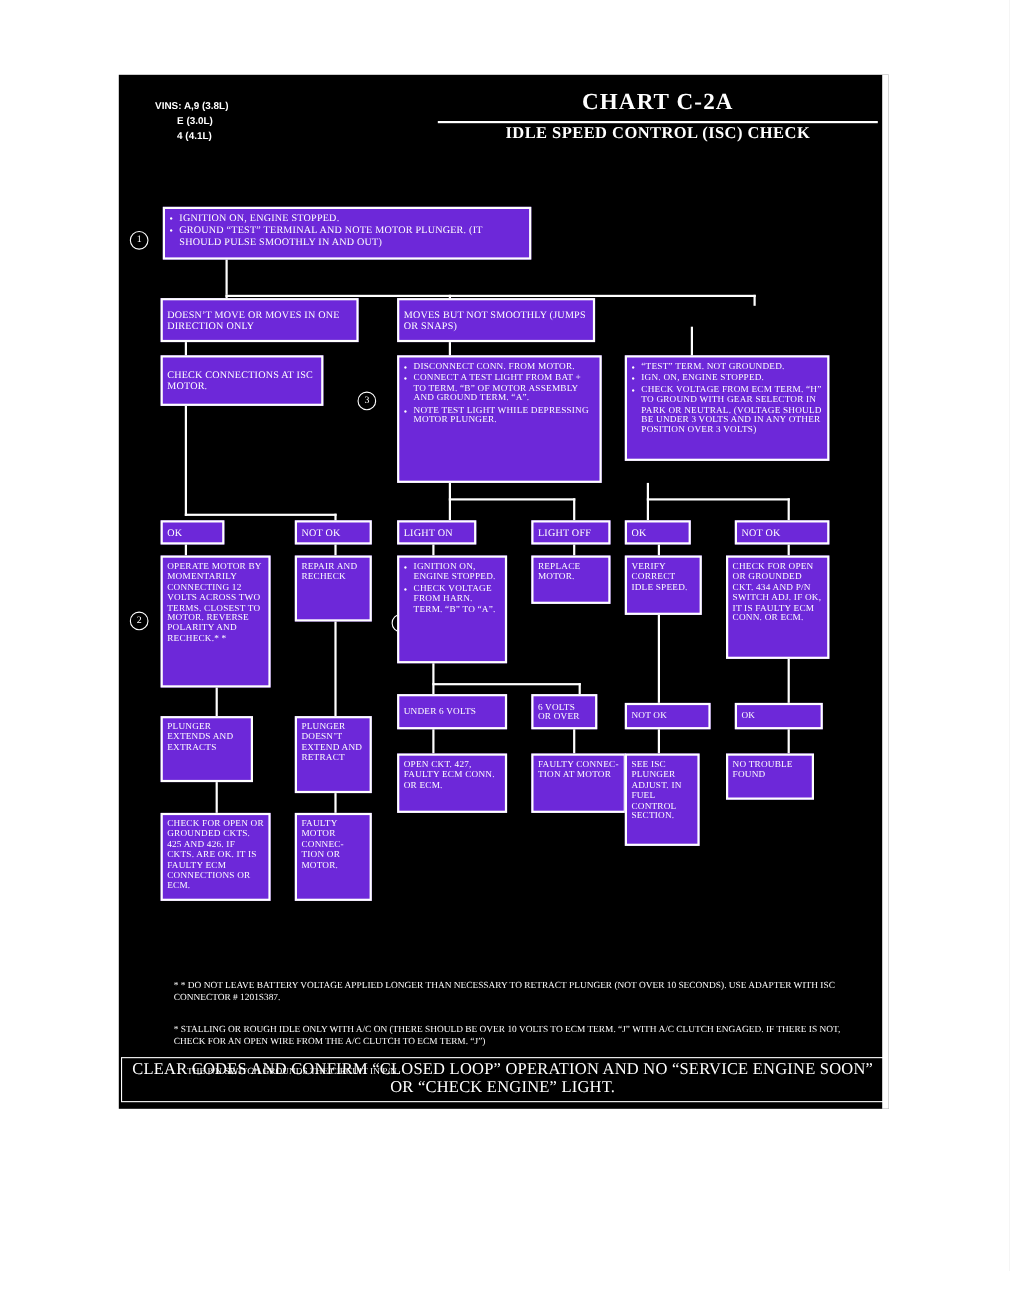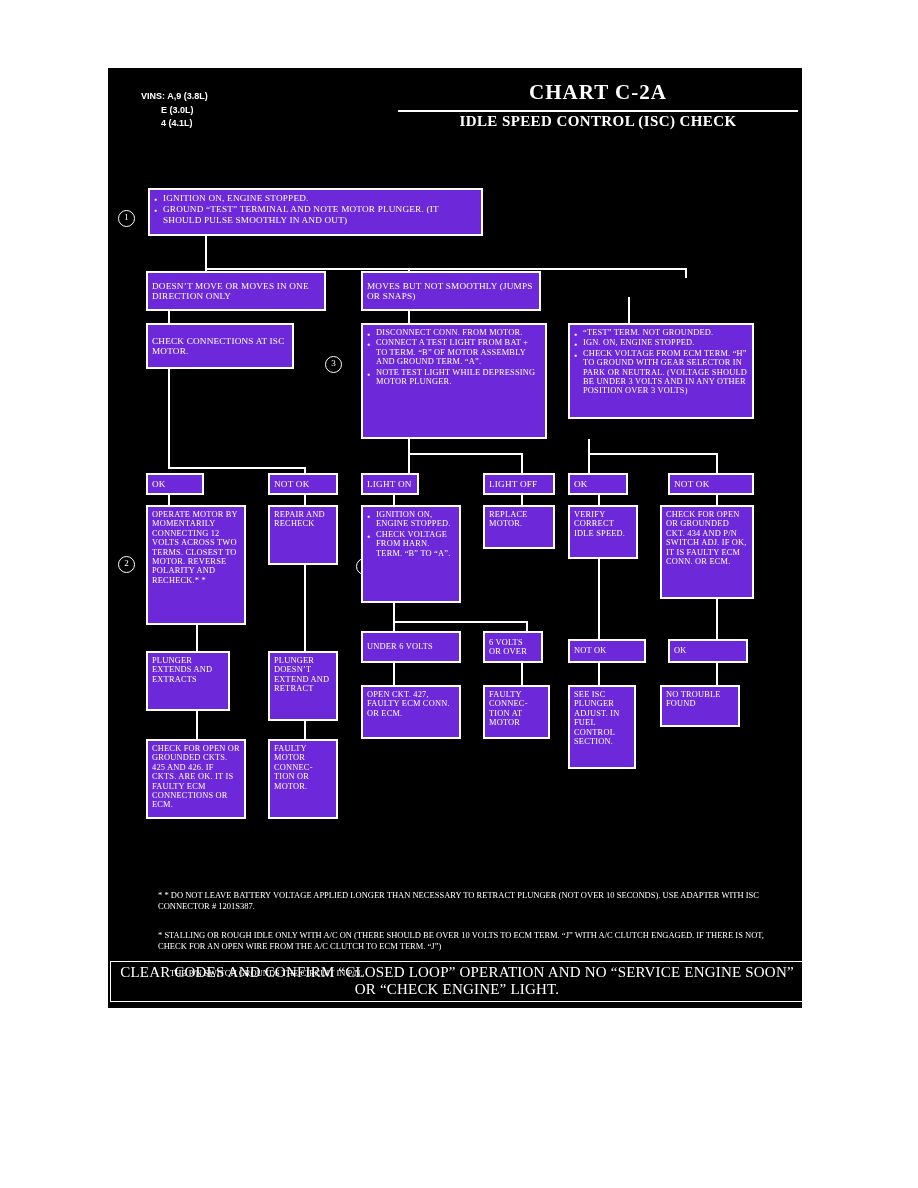--- a/index.html
+++ b/index.html
@@ -217,21 +217,21 @@
   <div class="box fs9" style="left:38px; top:405px; width:58px; height:22px; display:flex; align-items:center;">
     <span>OK</span>
   </div>
   <div class="box fs9" style="left:160px; top:405px; width:70px; height:22px; display:flex; align-items:center;">
     <span>NOT OK</span>
   </div>
 
   <div class="line vline" style="left:300px; top:371px; height:34px;"></div>
   <div class="line hline" style="left:300px; top:385px; width:115px;"></div>
   <div class="line vline" style="left:413px; top:385px; height:20px;"></div>
-  <div class="box fs9" style="left:253px; top:405px; width:58px; height:22px; display:flex; align-items:center;">
+  <div class="box fs9" style="left:253px; top:405px; width:72px; height:22px; display:flex; align-items:center;">
     <span>LIGHT ON</span>
   </div>
   <div class="box fs9" style="left:375px; top:405px; width:72px; height:22px; display:flex; align-items:center;">
     <span>LIGHT OFF</span>
   </div>
 
   <div class="line vline" style="left:480px; top:371px; height:34px;"></div>
   <div class="line hline" style="left:480px; top:385px; width:130px;"></div>
   <div class="line vline" style="left:608px; top:385px; height:20px;"></div>
   <div class="box fs9" style="left:460px; top:405px; width:60px; height:22px; display:flex; align-items:center;">
@@ -301,21 +301,21 @@
   </div>
 
   <div class="line vline" style="left:285px; top:595px; height:22px;"></div>
   <div class="line vline" style="left:413px; top:595px; height:22px;"></div>
   <div class="line vline" style="left:490px; top:595px; height:22px;"></div>
   <div class="line vline" style="left:608px; top:595px; height:22px;"></div>
 
   <div class="box fs8" style="left:253px; top:617px; width:100px; height:54px;">
     <span>OPEN CKT. 427, FAULTY ECM CONN. OR ECM.</span>
   </div>
-  <div class="box fs8" style="left:375px; top:617px; width:67px; height:54px;">
+  <div class="box fs8" style="left:375px; top:617px; width:86px; height:54px;">
     <span>FAULTY CONNEC-TION AT MOTOR</span>
   </div>
   <div class="box fs8" style="left:460px; top:617px; width:68px; height:84px;">
     <span>SEE ISC PLUNGER ADJUST. IN FUEL CONTROL SECTION.</span>
   </div>
   <div class="box fs8" style="left:552px; top:617px; width:80px; height:42px;">
     <span>NO TROUBLE FOUND</span>
   </div>
 
   <div class="line vline" style="left:88px; top:643px; width:2px; height:28px;"></div>

